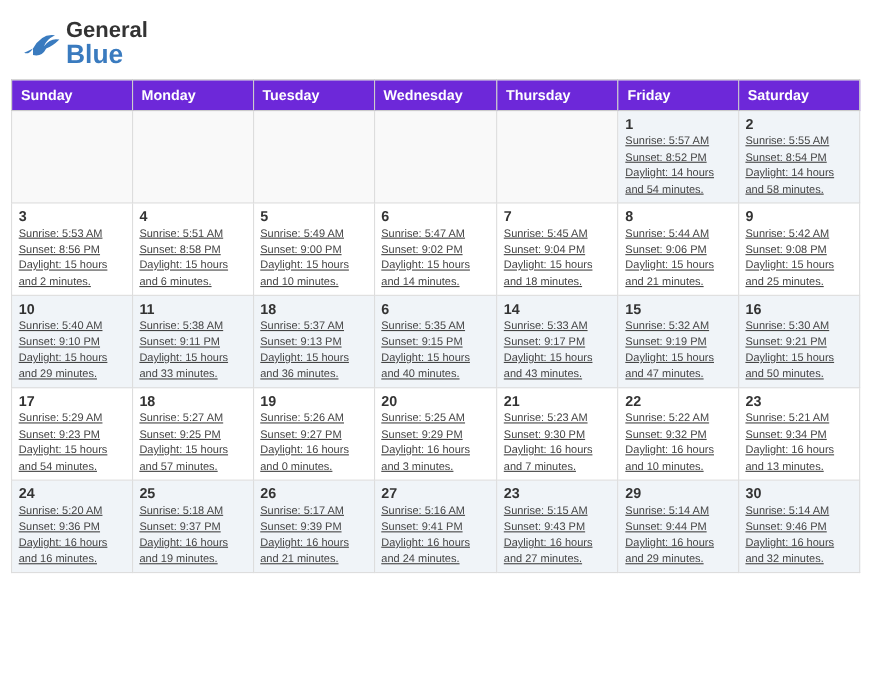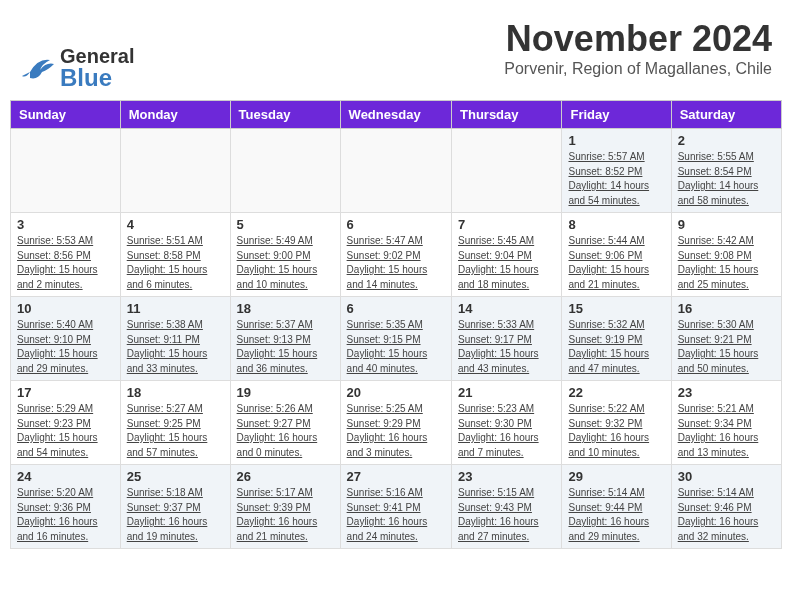--- a/index.html
+++ b/index.html
@@ -9,21 +9,21 @@
     .month-title { font-size: 36px; font-weight: bold; color: #333; }
     .subtitle { font-size: 16px; color: #555; }
     .calendar { width: 100%; border-collapse: collapse; margin: 0; }
     .calendar th { background: #6d28d9; color: #fff; font-size: 13px; font-weight: bold; padding: 6px 8px; border: 1px solid #ccc; text-align: left; }
     .calendar td { border: 1px solid #ddd; vertical-align: top; padding: 4px 6px; width: 113px; font-size: 10.5px; color: #333; min-height: 80px; background: #fff; }
     .calendar td.empty { background: #f9f9f9; }
     .calendar tr:nth-child(odd) td:not(.empty) { background: #f5f5f5; }
     .calendar tr:nth-child(even) td:not(.empty) { background: #fff; }
     .day-num { font-size: 13px; font-weight: bold; color: #333; margin-bottom: 2px; }
     .day-info { font-size: 10px; color: #444; line-height: 1.45; text-decoration: underline; }
-    .logo-wrapper { display: flex; align-items: center; margin-top: 28px; }
+    .logo-wrapper { display: flex; align-items: center; }
     .logo-text-wrapper { display: flex; flex-direction: column; line-height: 1; }
     .bird-svg { margin-right: 4px; }
     .calendar-wrapper { padding: 0 10px 10px 10px; }
     
     .row-odd td { background: #f0f4f8 !important; }
     .row-even td { background: #ffffff !important; }
     td.empty { background: #f9f9f9 !important; }
   </style>
 </head>
 <body>
@@ -31,24 +31,20 @@
 <div class="header">
   <div class="logo-wrapper">
     <svg class="bird-svg" width="36" height="36" viewBox="0 0 36 36">
       <path d="M10 22 Q18 8 30 10 Q22 14 20 20 Q26 12 34 14 Q28 20 22 22 Q18 30 10 28 Z" fill="#3a7bbf"></path>
       <path d="M10 22 Q6 28 2 26 Q6 24 10 22 Z" fill="#3a7bbf"></path>
     </svg>
     <div class="logo-text-wrapper">
       <span style="font-size:20px;font-weight:bold;color:#333;">General</span>
       <span style="font-size:24px;font-weight:bold;color:#3a7bbf;">Blue</span>
     </div>
-  </div>
-  <div class="title-section">
-    <div class="month-title">November 2024</div>
-    <div class="subtitle">Porvenir, Region of Magallanes, Chile</div>
   </div>
 </div>
 
 <div class="calendar-wrapper">
   <table class="calendar">
     <thead>
       <tr>
       <th>Sunday</th>
           <th>Monday</th>
           <th>Tuesday</th>

